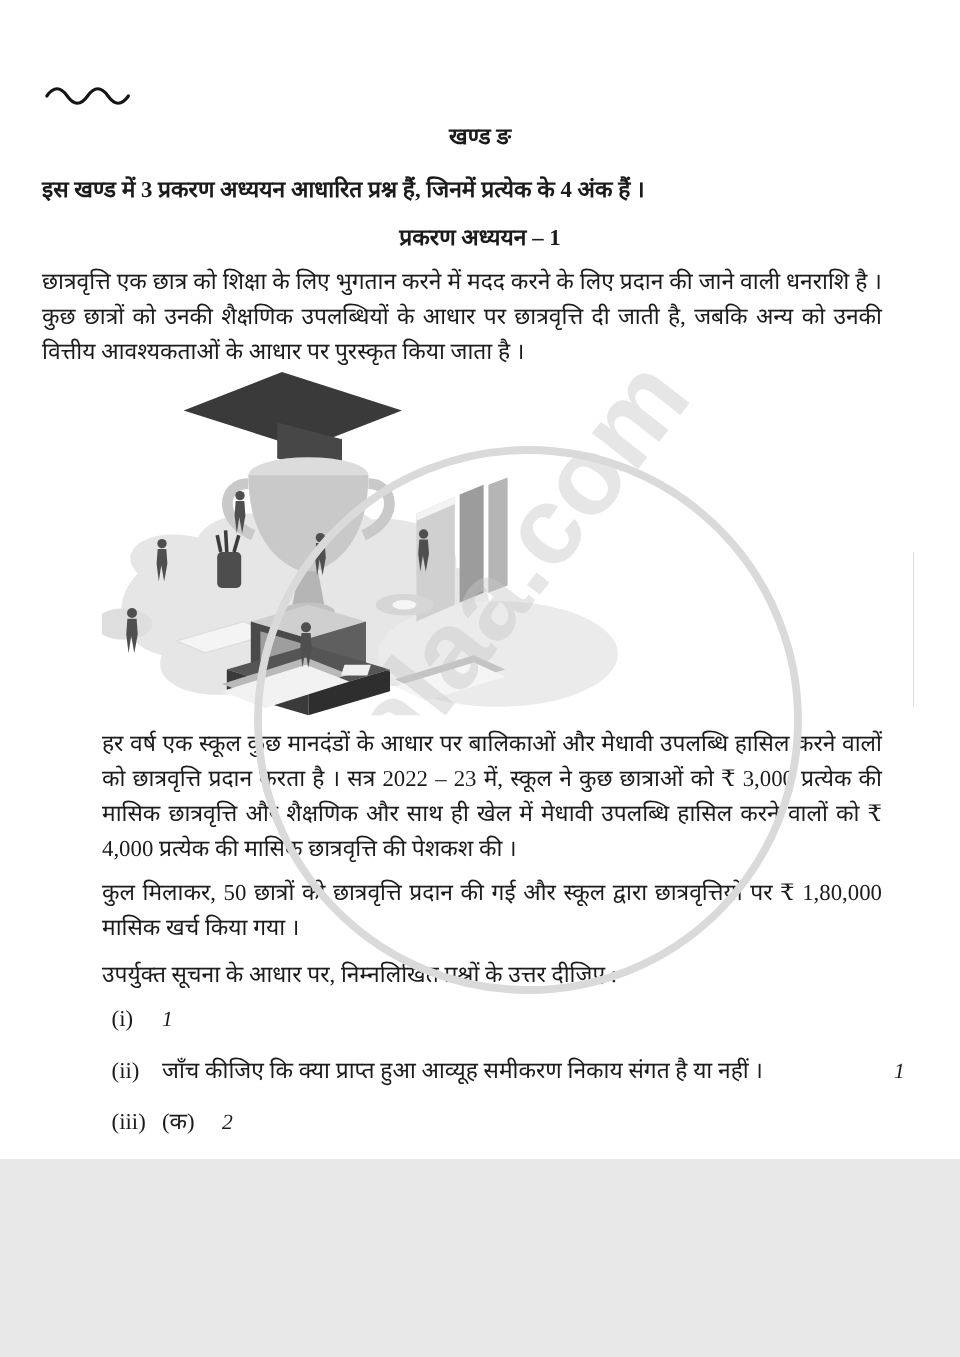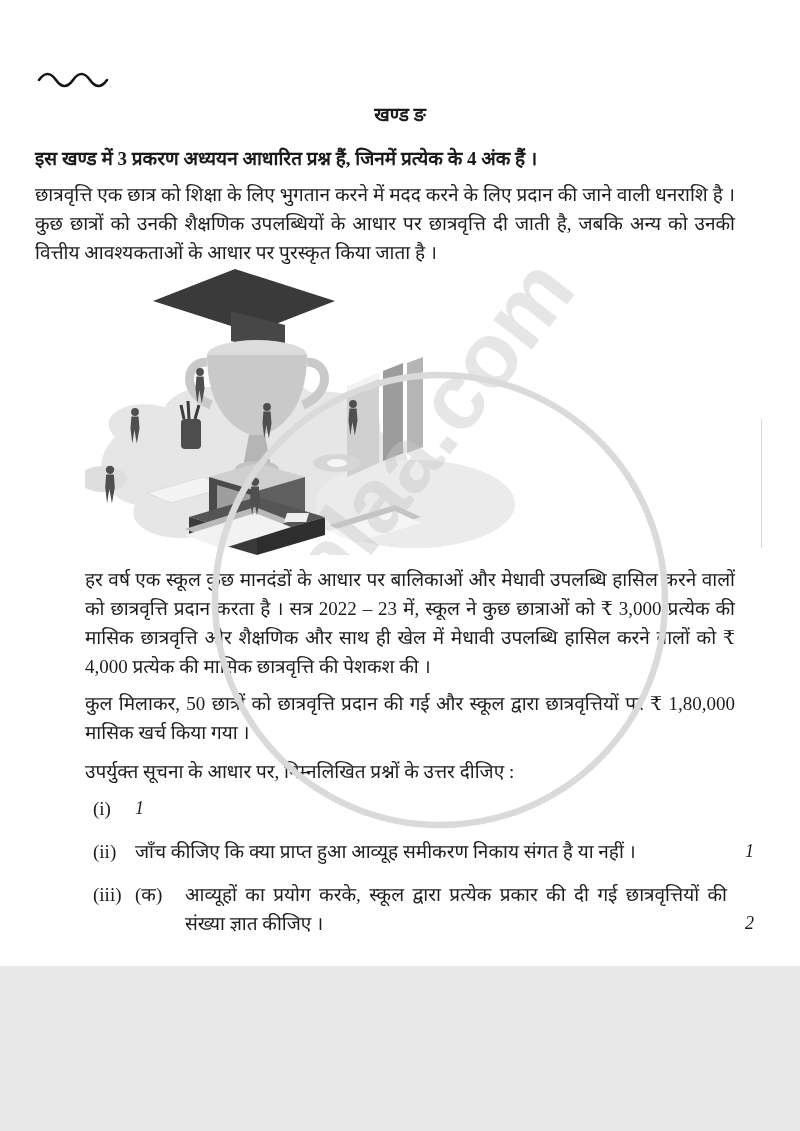--- a/index.html
+++ b/index.html
@@ -43,20 +43,21 @@
 <div class="page">
 
   <svg class="squiggle" width="72" height="18" viewBox="0 0 72 18">
     <path d="M2,10 q8.5,-12 17,0 t17,0 t17,0 t17,0" stroke="#151515" stroke-width="2.6" fill="none" stroke-linecap="round"></path>
   </svg>
 
   <div class="hindi center-head sec-head">खण्ड ङ</div>
 
   <div class="hindi note">इस खण्ड में 3 प्रकरण अध्ययन आधारित प्रश्न हैं, जिनमें प्रत्येक के 4 अंक हैं ।</div>
 
+  <div class="hindi center-head case-head">प्रकरण अध्ययन – 1</div>
 
   <div class="qrow hindi">
     <div class="qtext">छात्रवृत्ति एक छात्र को शिक्षा के लिए भुगतान करने में मदद करने के लिए प्रदान की जाने वाली धनराशि है । कुछ छात्रों को उनकी शैक्षणिक उपलब्धियों के आधार पर छात्रवृत्ति दी जाती है, जबकि अन्य को उनकी वित्तीय आवश्यकताओं के आधार पर पुरस्कृत किया जाता है ।</div>
   </div>
 
   <div class="figure">
     <svg width="677" height="288" viewBox="0 0 677 288">
 
       <g>
         <path d="M30,170 C10,150 40,130 80,140 C90,120 130,115 150,125 C170,110 210,112 225,125 C260,120 300,140 295,165 C330,175 332,210 300,225 C310,250 270,270 230,262 C200,282 150,282 120,268 C80,278 40,262 50,238 C15,230 5,195 30,170 Z" fill="#e6e6e6"></path>
@@ -218,21 +219,20 @@
 
   <div class="subq hindi">
     <span class="sq-label">(ii)</span>
     <span class="sq-text">जाँच कीजिए कि क्या प्राप्त हुआ आव्यूह समीकरण निकाय संगत है या नहीं ।</span>
     <span class="sq-marks">1</span>
   </div>
 
   <div class="subq hindi">
     <span class="sq-label">(iii)</span>
     <span class="sq-sublabel">(क)</span>
-    <span class="sq-text">आव्यूहों का प्रयोग करके, स्कूल द्वारा प्रत्येक प्रकार की दी गई छात्रवृत्तियों की संख्या ज्ञात कीजिए ।</span>
     <span class="sq-marks bottom">2</span>
   </div>
 
 
   <svg class="wm-circle" width="620" height="470" viewBox="0 0 620 470">
     <circle cx="310" cy="235" r="225" fill="none" stroke="#dadada" stroke-width="6.5"></circle>
   </svg>
 
   <div class="paper-code">65/3/3-13</div>
   <div class="page-label">Page 18 of 23</div>

